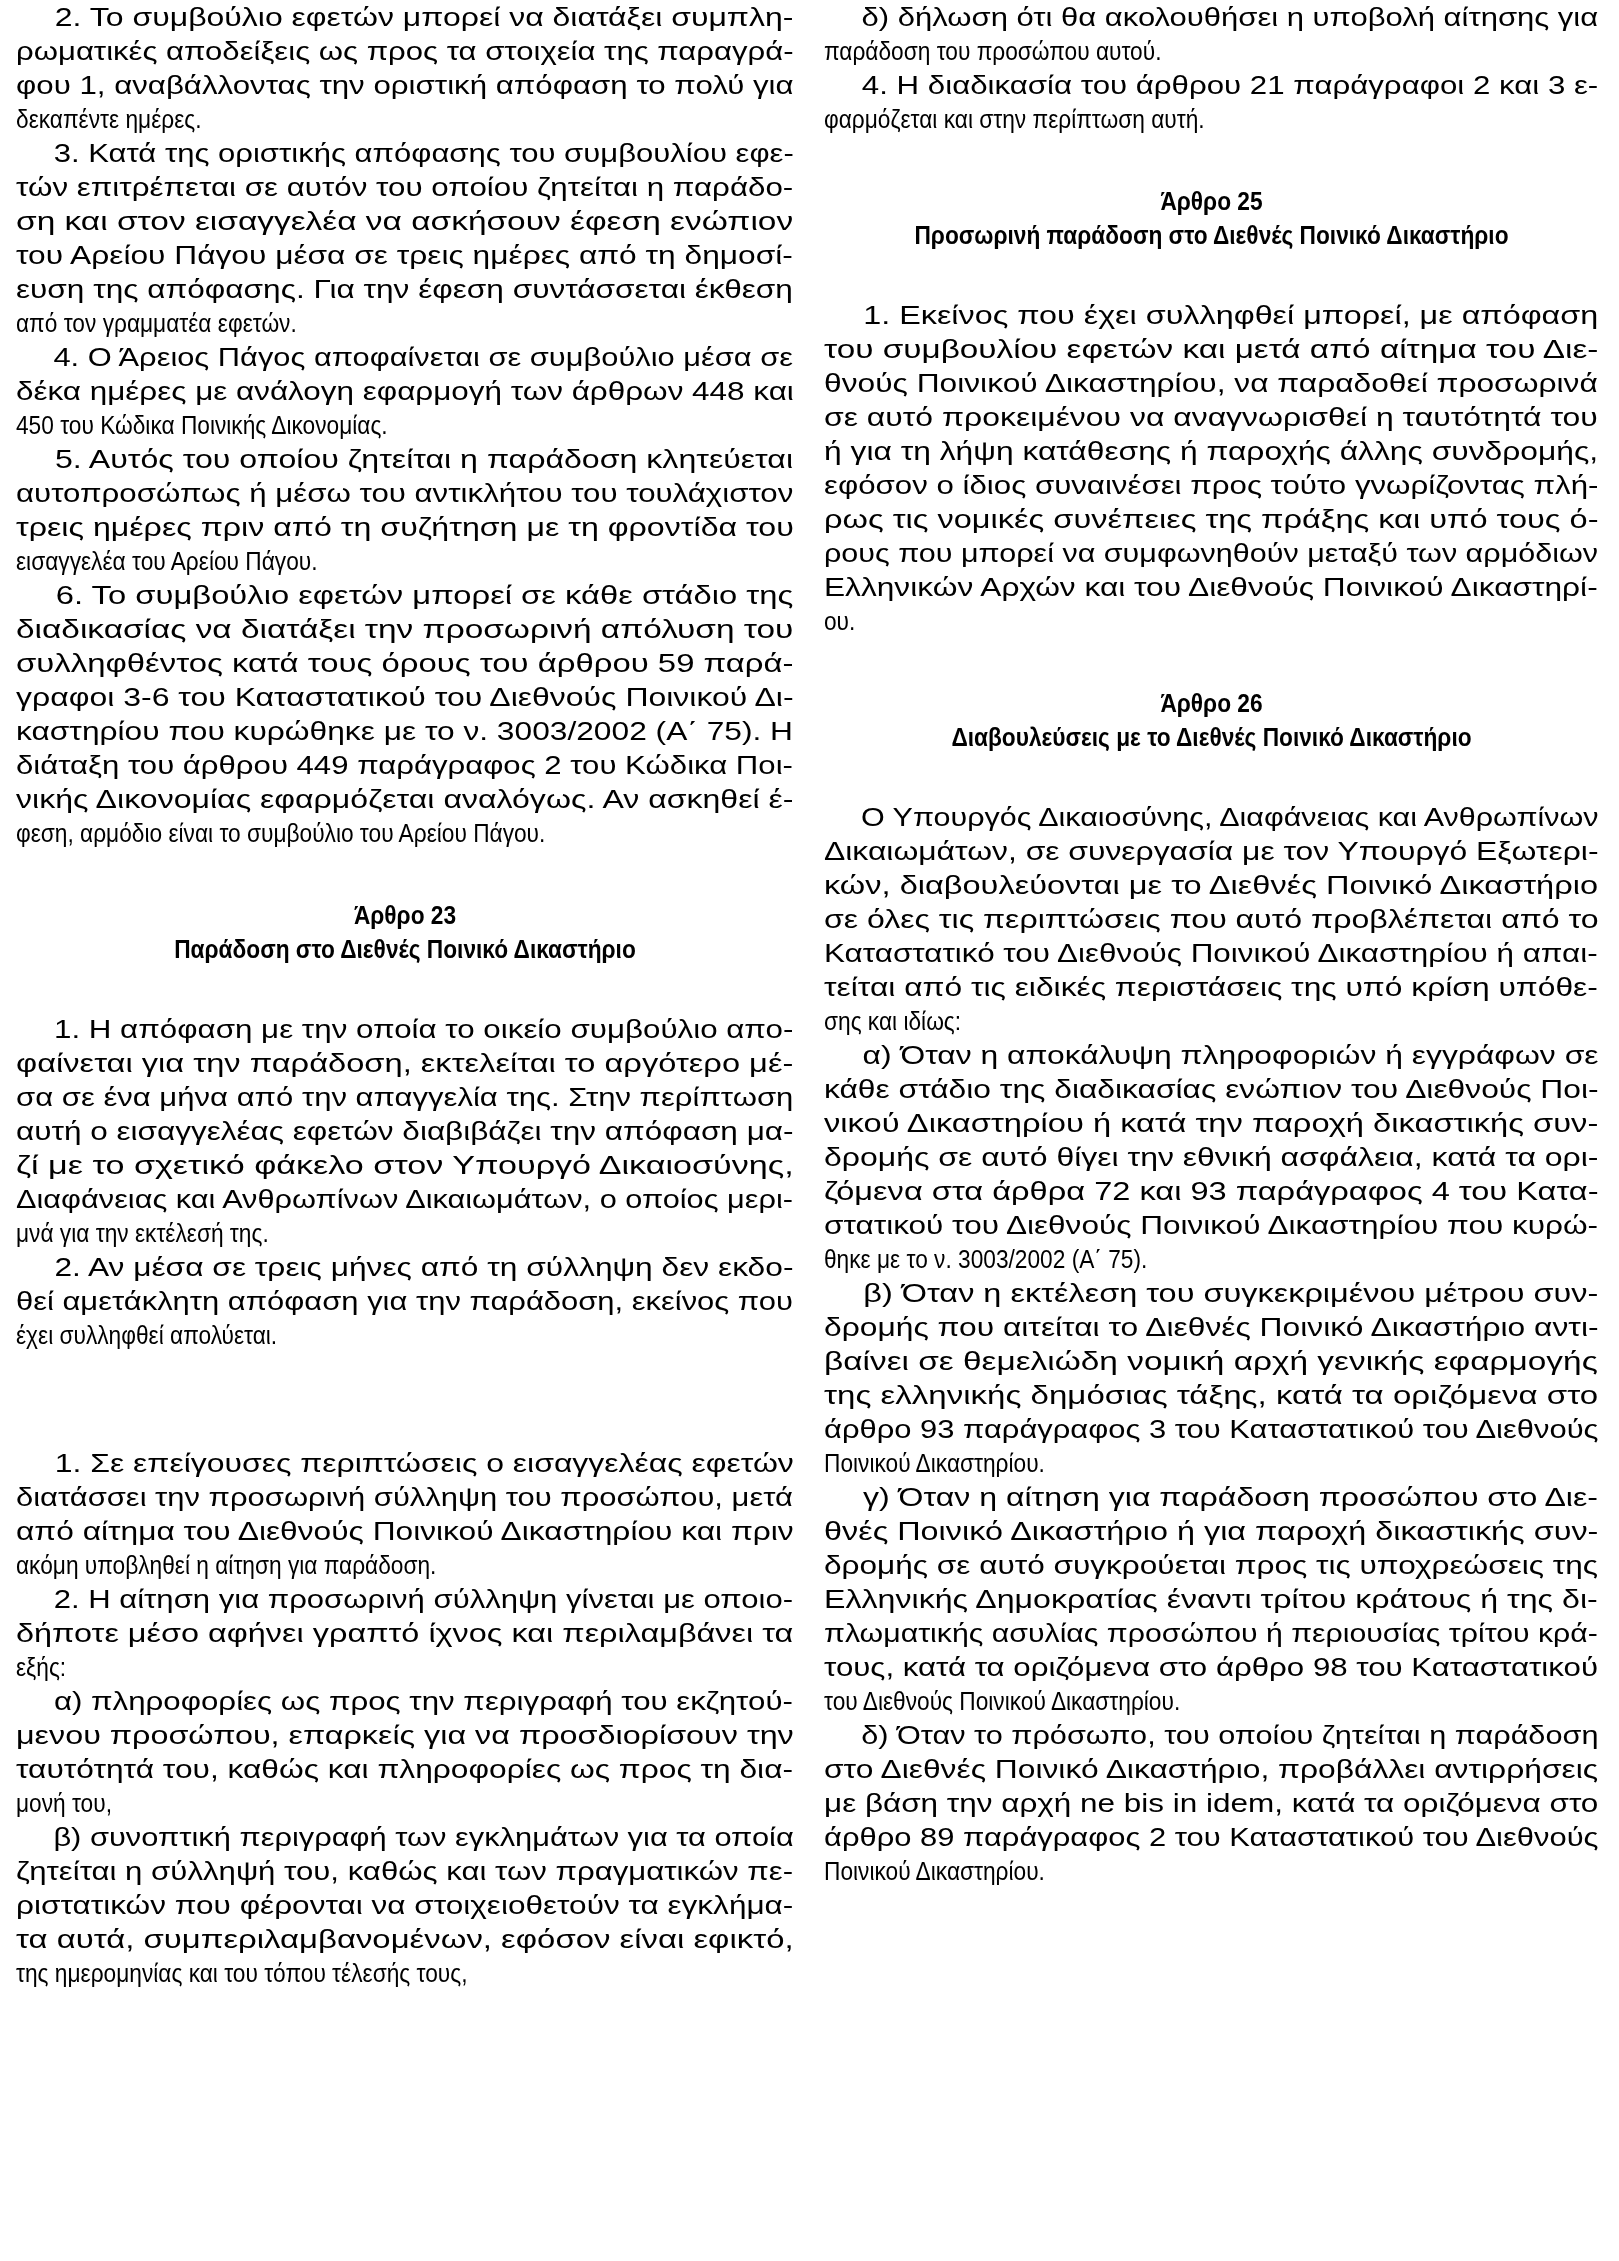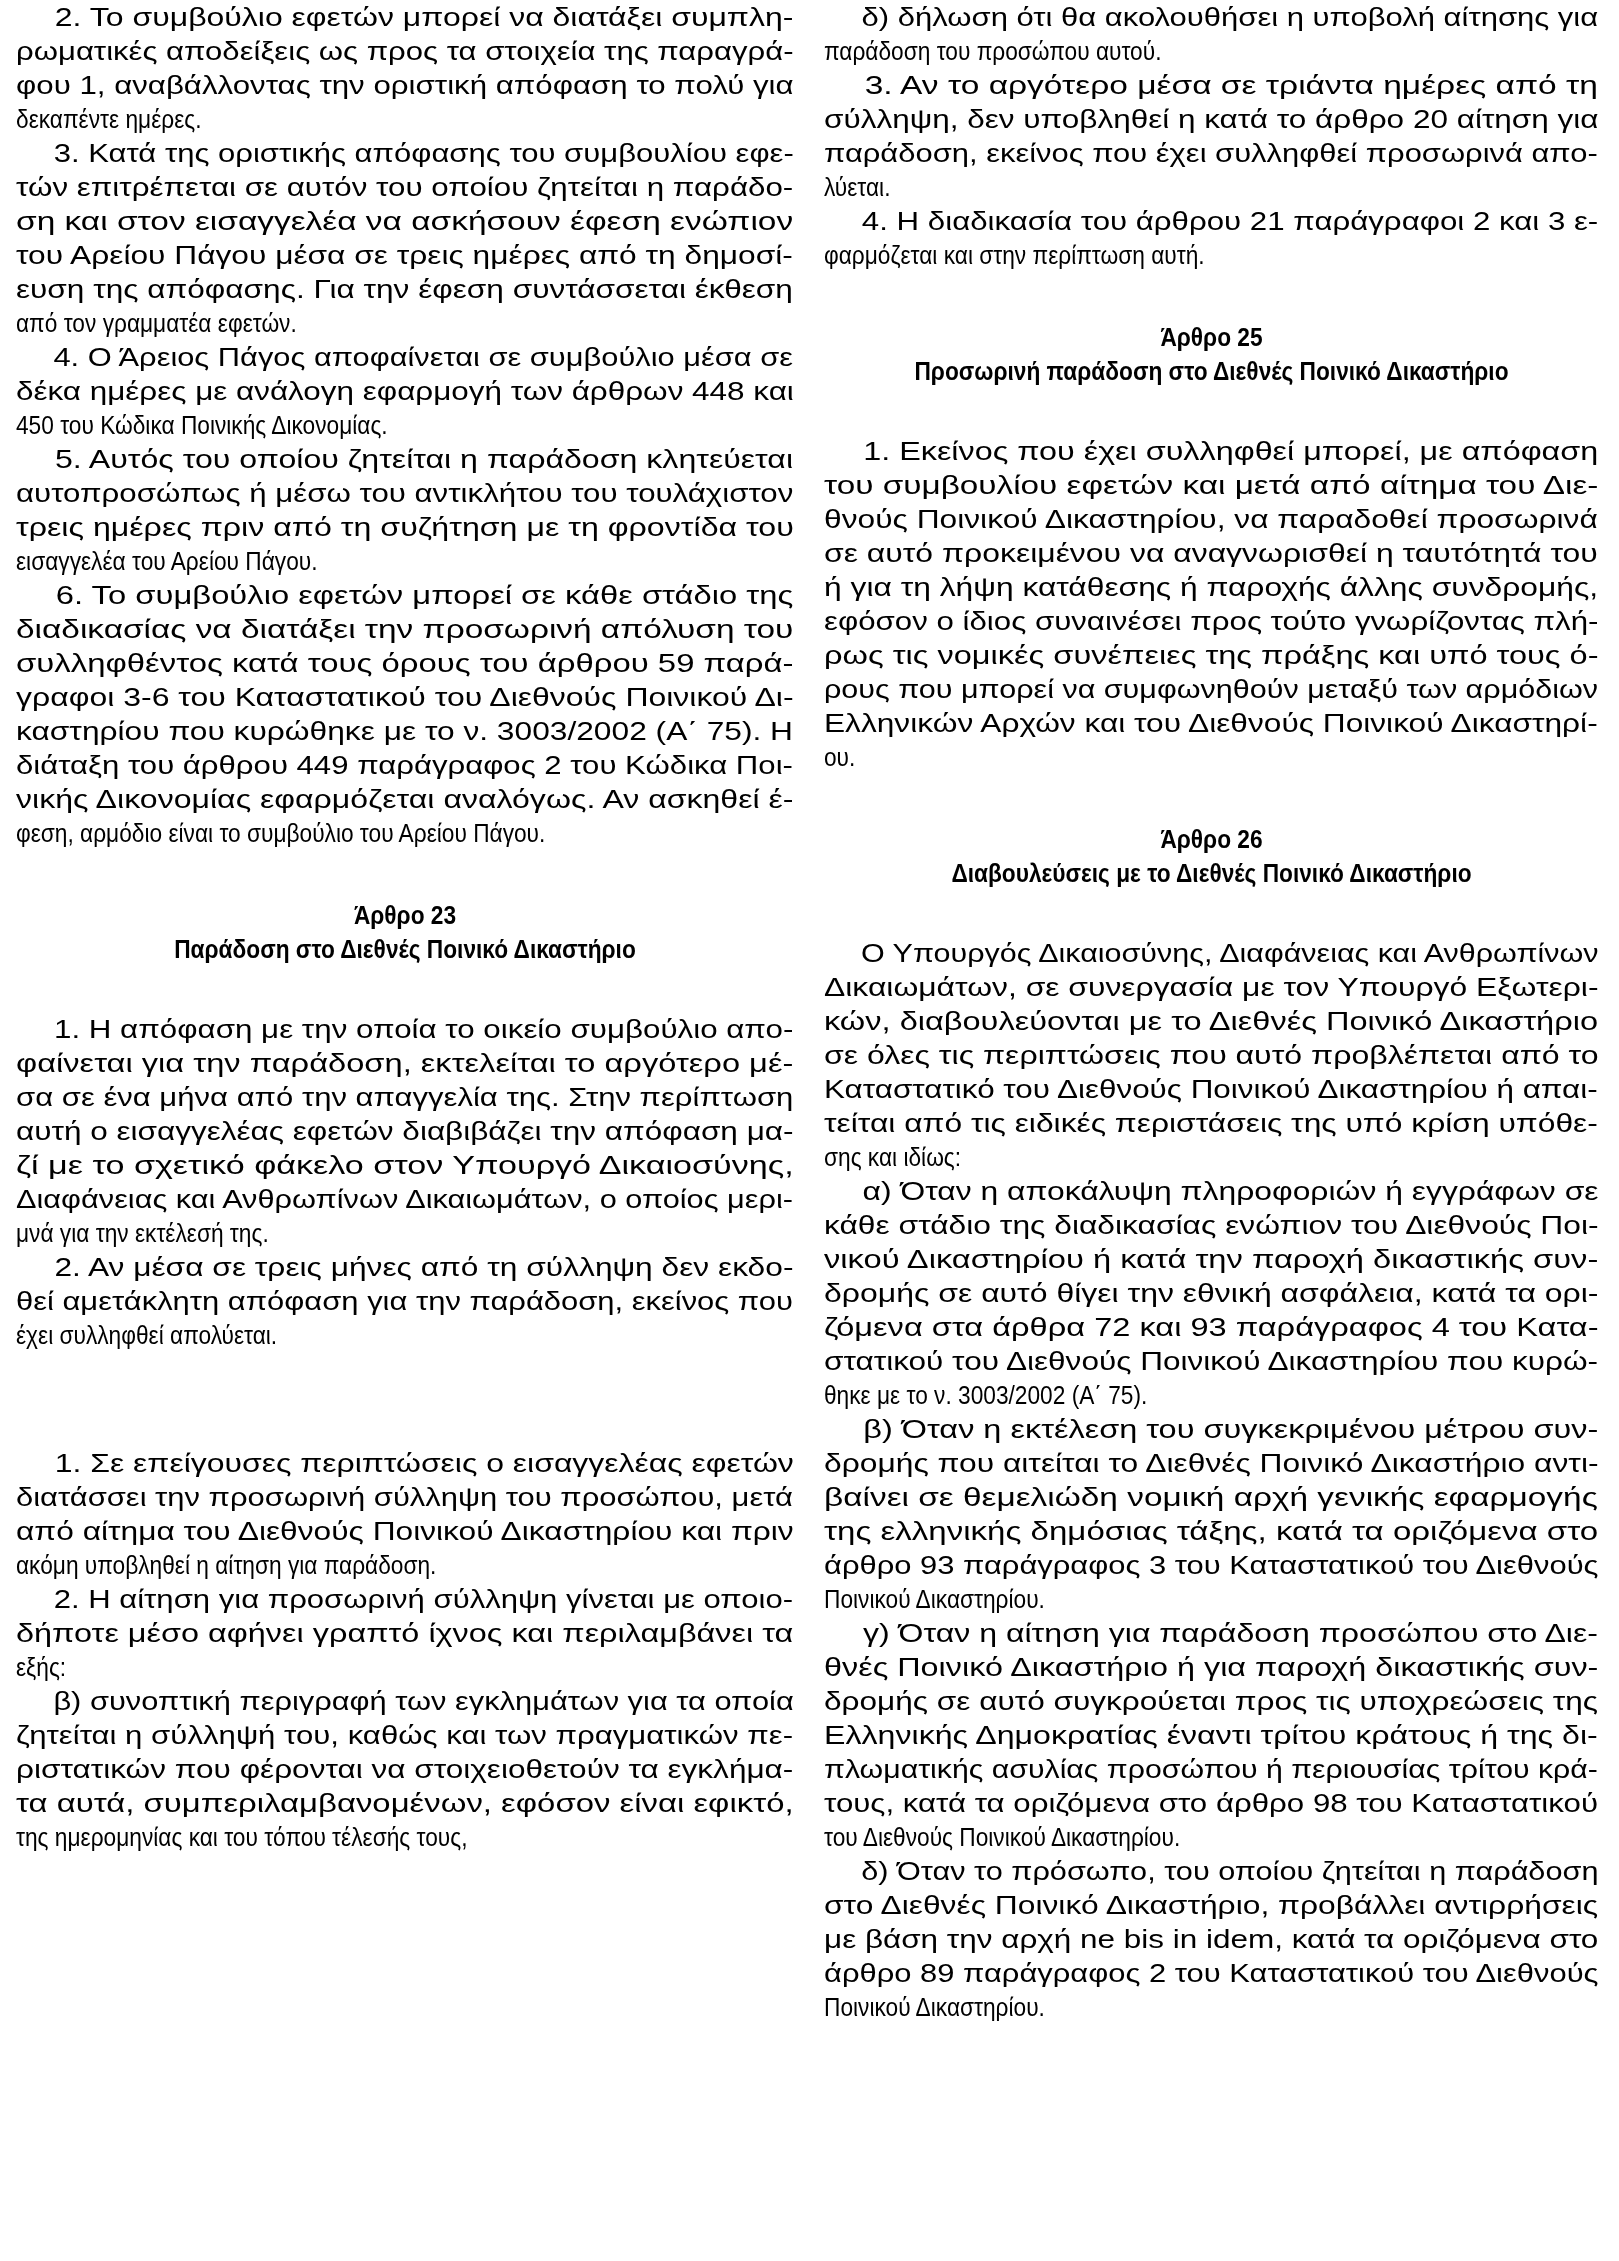--- a/index.html
+++ b/index.html
@@ -87,37 +87,37 @@
       <span class="line" style="display: block; transform: scaleX(1.1725);">διατάσσει την προσωρινή σύλληψη του προσώπου, μετά</span>
       <span class="line" style="display: block; transform: scaleX(1.2015);">από αίτημα του Διεθνούς Ποινικού Δικαστηρίου και πριν</span>
       <span class="line" style="display: block; transform: scaleX(0.86);">ακόμη υποβληθεί η αίτηση για παράδοση.</span>
     </div>
     <div>
       <span class="line indent" style="display: block; transform: scaleX(1.1768);">2. Η αίτηση για προσωρινή σύλληψη γίνεται με οποιο-</span>
       <span class="line" style="display: block; transform: scaleX(1.2288);">δήποτε μέσο αφήνει γραπτό ίχνος και περιλαμβάνει τα</span>
       <span class="line" style="display: block; transform: scaleX(0.86);">εξής:</span>
     </div>
     <div>
+      <span class="line indent" style="display: block; transform: scaleX(1.1839);">α) πληροφορίες ως προς την περιγραφή του εκζητού-</span>
+      <span class="line" style="display: block; transform: scaleX(1.2242);">μενου προσώπου, επαρκείς για να προσδιορίσουν την</span>
+      <span class="line" style="display: block; transform: scaleX(1.2015);">ταυτότητά του, καθώς και πληροφορίες ως προς τη δια-</span>
+      <span class="line" style="display: block; transform: scaleX(0.86);">μονή του,</span>
+    </div>
+    <div>
       <span class="line indent" style="display: block; transform: scaleX(1.1683);">β) συνοπτική περιγραφή των εγκλημάτων για τα οποία</span>
       <span class="line" style="display: block; transform: scaleX(1.181);">ζητείται η σύλληψή του, καθώς και των πραγματικών πε-</span>
       <span class="line" style="display: block; transform: scaleX(1.1956);">ριστατικών που φέρονται να στοιχειοθετούν τα εγκλήμα-</span>
       <span class="line" style="display: block; transform: scaleX(1.2462);">τα αυτά, συμπεριλαμβανομένων, εφόσον είναι εφικτό,</span>
       <span class="line" style="display: block; transform: scaleX(0.86);">της ημερομηνίας και του τόπου τέλεσής τους,</span>
     </div>
   </div>
 <div class="col col-right">
     <div>
       <span class="line indent" style="display: block; transform: scaleX(1.1748);">δ) δήλωση ότι θα ακολουθήσει η υποβολή αίτησης για</span>
       <span class="line" style="display: block; transform: scaleX(0.86);">παράδοση του προσώπου αυτού.</span>
-    </div>
-    <div>
-      <span class="line indent" style="display: block; transform: scaleX(1.2703);">3. Αν το αργότερο μέσα σε τριάντα ημέρες από τη</span>
-      <span class="line" style="display: block; transform: scaleX(1.1936);">σύλληψη, δεν υποβληθεί η κατά το  άρθρο 20 αίτηση για</span>
-      <span class="line" style="display: block; transform: scaleX(1.1719);">παράδοση, εκείνος που έχει συλληφθεί προσωρινά απο-</span>
-      <span class="line" style="display: block; transform: scaleX(0.86);">λύεται.</span>
     </div>
     <div>
       <span class="line indent" style="display: block; transform: scaleX(1.1834);">4. Η διαδικασία του άρθρου 21 παράγραφοι 2 και 3 ε-</span>
       <span class="line" style="display: block; transform: scaleX(0.86);">φαρμόζεται και στην περίπτωση αυτή.</span>
     </div>
     <div class="gap-lg"></div>
     <div>
       <div class="head" style="transform: scaleX(0.86);">Άρθρο 25</div>
       <div class="head" style="transform: scaleX(0.86);">Προσωρινή παράδοση στο Διεθνές Ποινικό Δικαστήριο</div>
     </div>

